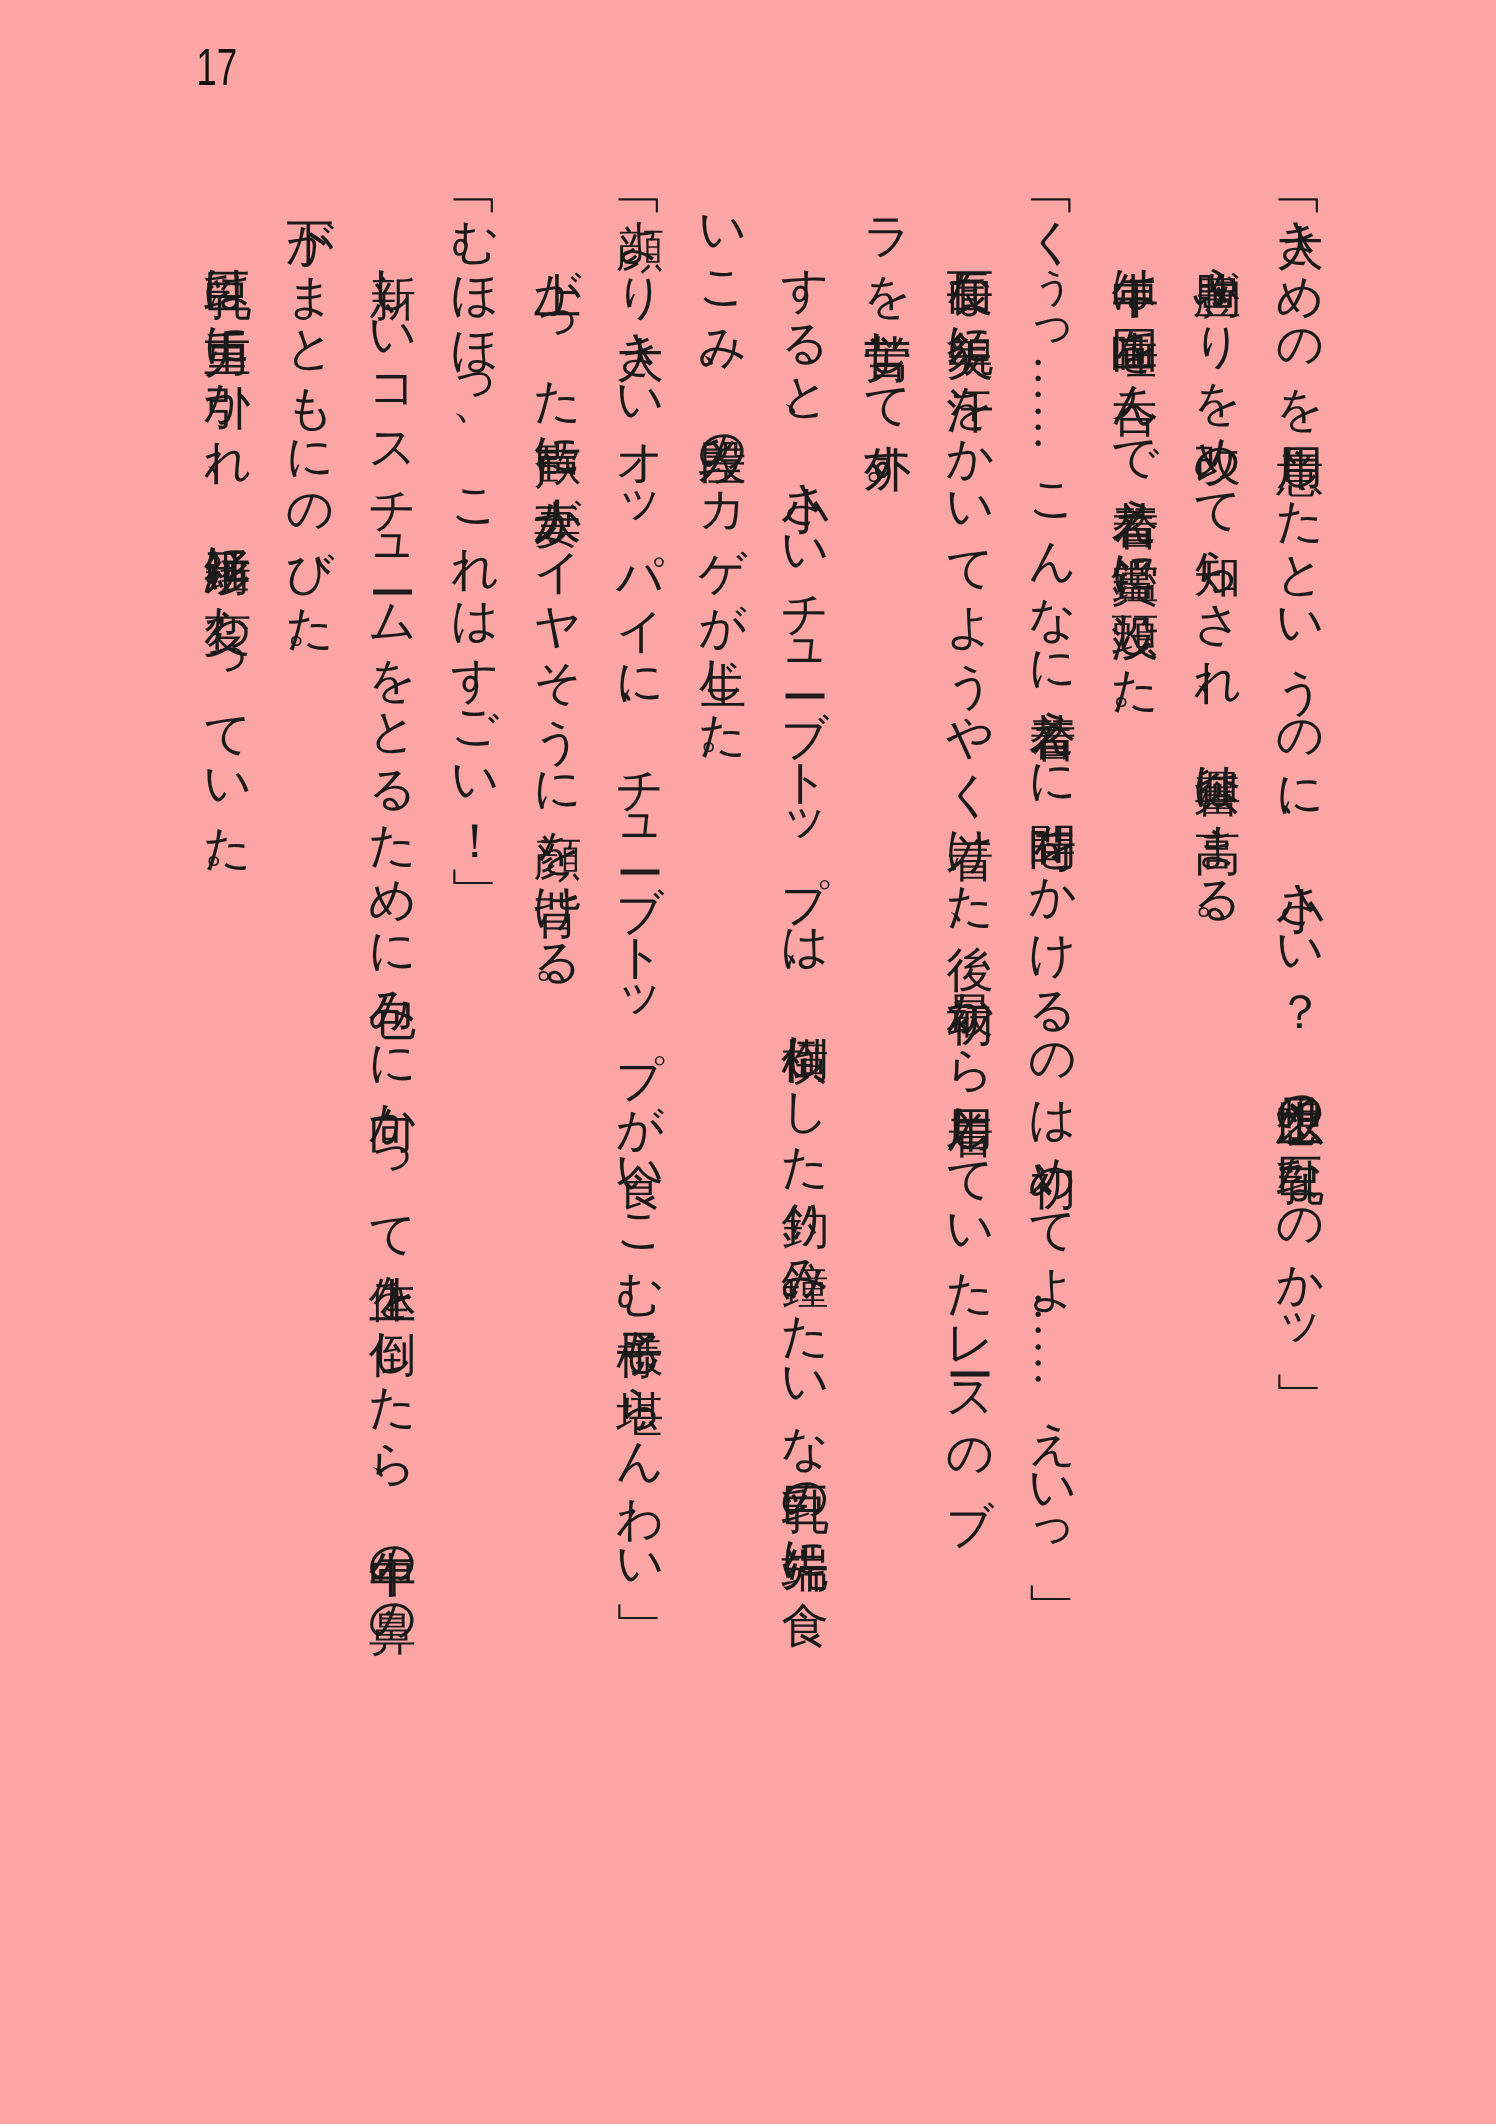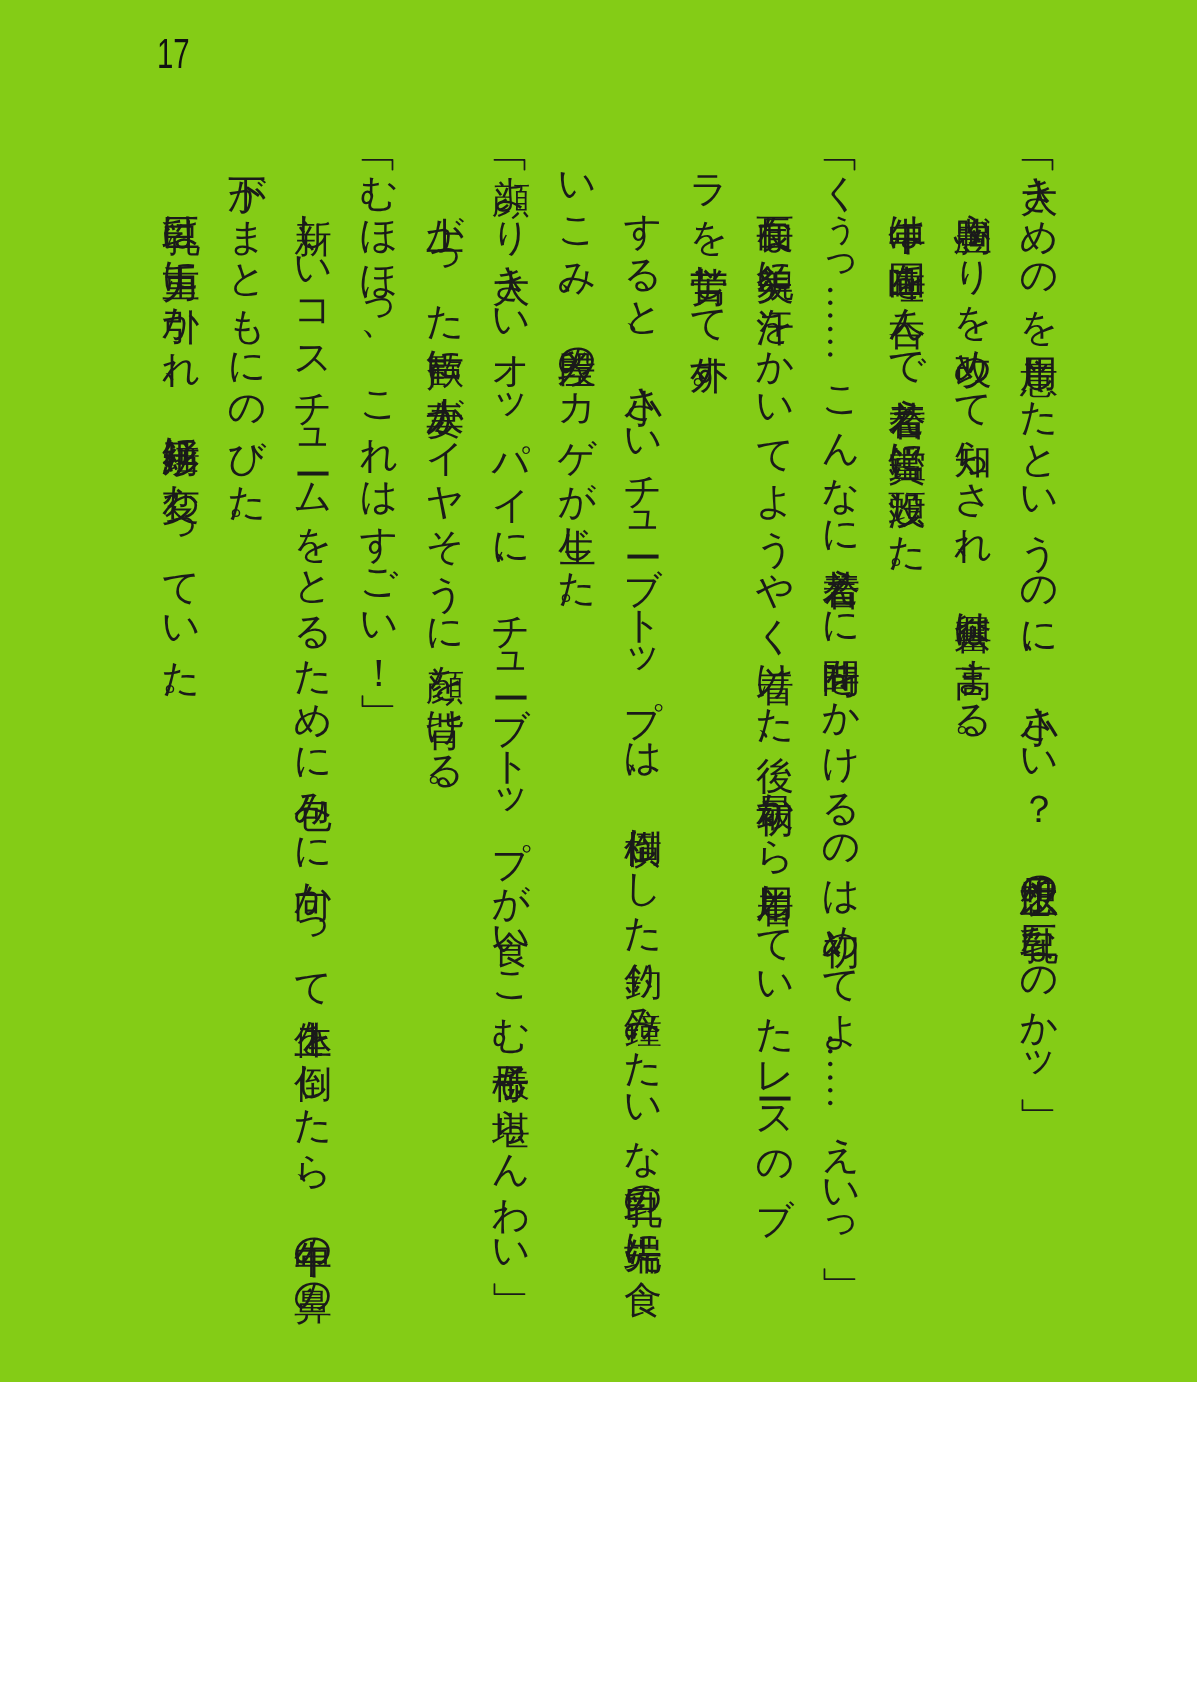--- a/index.html
+++ b/index.html
@@ -3,22 +3,22 @@
 <meta charset="utf-8">
 <style>
   html, body {
     margin: 0;
     padding: 0;
     background: #ffffff;
   }
   .page {
     position: relative;
     width: 1197px;
-    height: 1382px;
-    background: #84cc16;
+    height: 1699px;
+    background: #fca5a5;
     overflow: hidden;
   }
   .page-number {
     position: absolute;
     top: 30px;
     left: 157px;
     font-family: "Liberation Sans", "DejaVu Sans", sans-serif;
     font-size: 42px;
     font-weight: 400;
     color: #111111;

